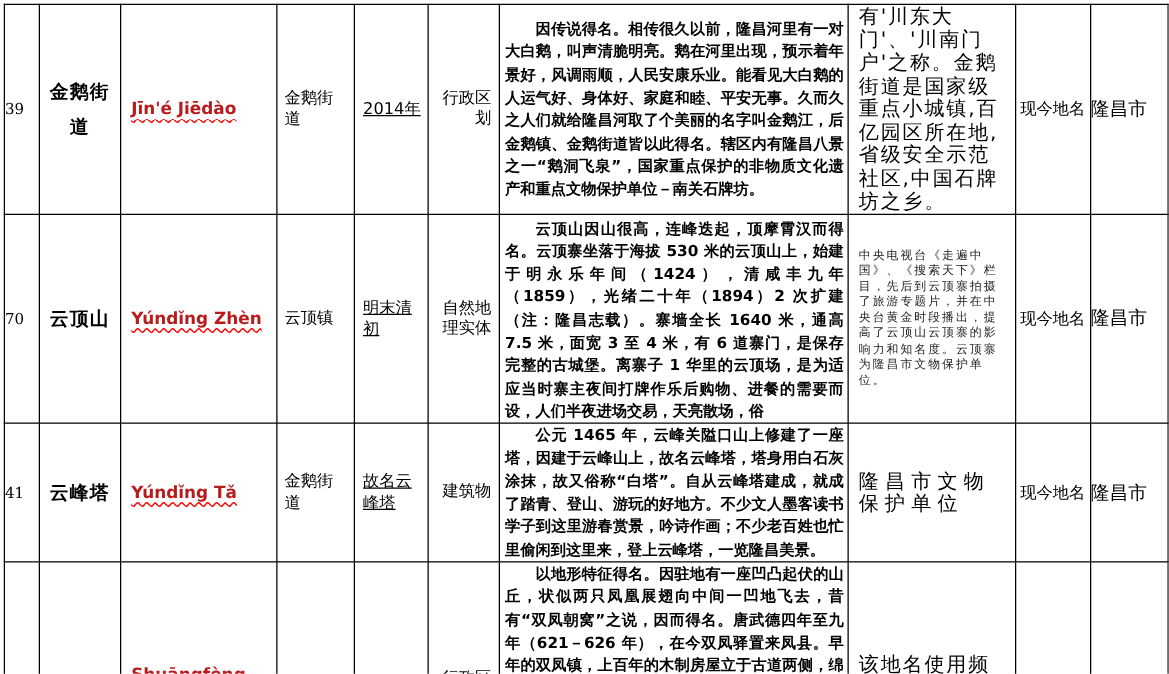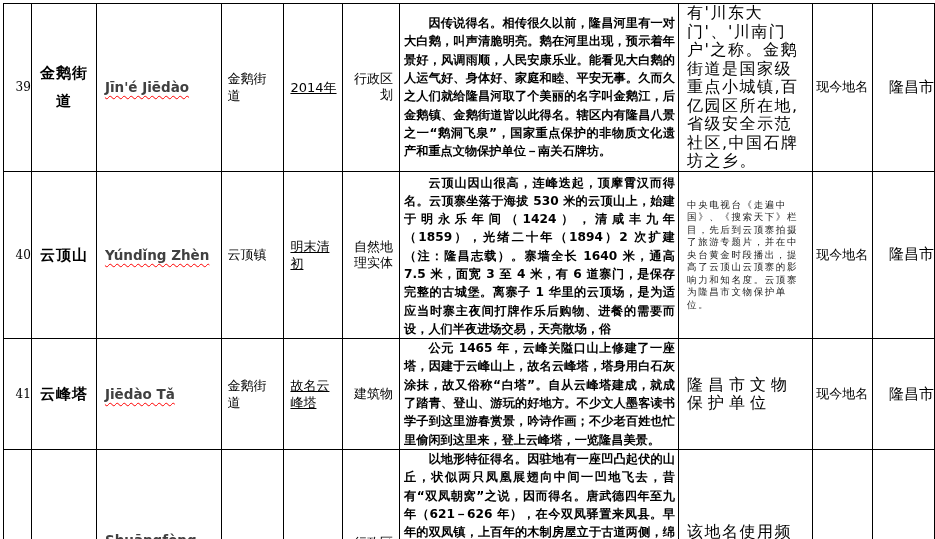--- a/index.html
+++ b/index.html
@@ -1,36 +1,36 @@
 <!DOCTYPE html>
 <html><head>
 <meta charset="utf-8">
 <style>
   html, body { margin:0; padding:0; background:#ffffff; }
   body { width:935px; height:539px; overflow:hidden; position:relative;
          font-family: "DejaVu Sans", "Liberation Sans", sans-serif; color:#000; }
   table.reg { position:absolute; left:3px; top:3px; border-collapse:collapse; table-layout:fixed; }
   table.reg td { border:1.5px solid #000; padding:0; vertical-align:middle; overflow:hidden; }
-  .c-num { width:29px; font-size:12px; text-align:right; font-family:"DejaVu Serif", serif; }
+  .c-num { width:29px; font-size:12px; text-align:left; font-family:"DejaVu Serif", serif; }
   .c-name { width:54px; font-size:15px; font-weight:bold; text-align:center; line-height:28px; padding:0 8px !important; letter-spacing:1px; }
   .c-pinyin { width:113px; padding:0 6px 0 8px !important; }
-  .pinyin { color:#404040; font-weight:bold; font-size:13.5px; line-height:22px;
+  .pinyin { color:#b91c1c; font-weight:bold; font-size:13.5px; line-height:22px;
             font-family:"DejaVu Sans", sans-serif;
             text-decoration: underline wavy #ff0000; text-decoration-thickness:1px; text-underline-offset:3px; }
   .c-loc { width:59px; font-size:13px; padding:0 4px 0 6px !important; line-height:17px; }
   .c-year { width:50px; font-size:13px; padding:0 4px 0 6px !important; line-height:17px;text-decoration:underline; }
   .c-type { width:50px; font-size:13px; padding:0 6px 0 6px !important; line-height:16px; text-align:right; }
   .c-desc { width:308px; font-size:12.2px; line-height:18.3px; padding:0 3px 0 4px !important; text-align:justify; }
   .c-desc .txt { text-indent:2em; display:block;font-weight:bold; }
   .c-note { width:129px; padding:0 6px 0 8px !important; }
   .note-a { font-size:16px; line-height:18.5px; letter-spacing:1.5px; }
   .note-b { font-size:9.5px; line-height:12.5px; letter-spacing:1.6px; color:#222; }
   .note-c { font-size:16px; line-height:18px; letter-spacing:5px; }
   .c-status { width:67px; font-size:13px; text-align:center; }
-  .c-city { width:70px; font-size:15px; text-align:right; }
+  .c-city { width:70px; font-size:15px; text-align:left; }
   .r1 td { height:124px; }
   .r2 td { height:122px; }
   .r3 td { height:107px; }
   .r4 td { height:173px; }
   .r2 .c-desc { vertical-align:top; padding-top:2px !important; }
 </style>
 </head>
 <body>
 
 <table class="reg">
@@ -45,39 +45,39 @@
       <td class="c-desc">
           <span class="txt">因传说得名。相传很久以前，隆昌河里有一对大白鹅，叫声清脆明亮。鹅在河里出现，预示着年景好，风调雨顺，人民安康乐业。能看见大白鹅的人运气好、身体好、家庭和睦、平安无事。久而久之人们就给隆昌河取了个美丽的名字叫金鹅江，后金鹅镇、金鹅街道皆以此得名。辖区内有隆昌八景之一“鹅洞飞泉”，国家重点保护的非物质文化遗产和重点文物保护单位－南关石牌坊。</span>
         </td>
       <td class="c-note">
           <div class="note-a">有'川东大门'、'川南门户'之称。金鹅街道是国家级重点小城镇,百亿园区所在地,省级安全示范社区,中国石牌坊之乡。</div>
         </td>
       <td class="c-status">现今地名</td>
       <td class="c-city">隆昌市</td>
     </tr>
     <tr class="r2">
-      <td class="c-num">40</td>
+      <td class="c-num">70</td>
       <td class="c-name">云顶山</td>
       <td class="c-pinyin"><span class="pinyin">Yúndǐng Zhèn</span></td>
       <td class="c-loc">云顶镇</td>
       <td class="c-year">明末清初</td>
       <td class="c-type">自然地理实体</td>
       <td class="c-desc">
           <span class="txt">云顶山因山很高，连峰迭起，顶摩霄汉而得名。云顶寨坐落于海拔 530 米的云顶山上，始建于明永乐年间（1424），清咸丰九年（1859），光绪二十年（1894）2 次扩建（注：隆昌志载）。寨墙全长 1640 米，通高 7.5 米，面宽 3 至 4 米，有 6 道寨门，是保存完整的古城堡。离寨子 1 华里的云顶场，是为适应当时寨主夜间打牌作乐后购物、进餐的需要而设，人们半夜进场交易，天亮散场，俗</span>
         </td>
       <td class="c-note">
           <div class="note-b">中央电视台《走遍中国》、《搜索天下》栏目，先后到云顶寨拍摄了旅游专题片，并在中央台黄金时段播出，提高了云顶山云顶寨的影响力和知名度。云顶寨为隆昌市文物保护单位。</div>
         </td>
       <td class="c-status">现今地名</td>
       <td class="c-city">隆昌市</td>
     </tr>
     <tr class="r3">
       <td class="c-num">41</td>
       <td class="c-name">云峰塔</td>
-      <td class="c-pinyin"><span class="pinyin">Jiēdào Tǎ</span></td>
+      <td class="c-pinyin"><span class="pinyin">Yúndǐng Tǎ</span></td>
       <td class="c-loc">金鹅街道</td>
       <td class="c-year">故名云峰塔</td>
       <td class="c-type">建筑物</td>
       <td class="c-desc">
           <span class="txt">公元 1465 年，云峰关隘口山上修建了一座塔，因建于云峰山上，故名云峰塔，塔身用白石灰涂抹，故又俗称“白塔”。自从云峰塔建成，就成了踏青、登山、游玩的好地方。不少文人墨客读书学子到这里游春赏景，吟诗作画；不少老百姓也忙里偷闲到这里来，登上云峰塔，一览隆昌美景。</span>
         </td>
       <td class="c-note">
           <div class="note-c">隆昌市文物保护单位</div>
         </td>
       <td class="c-status">现今地名</td>

